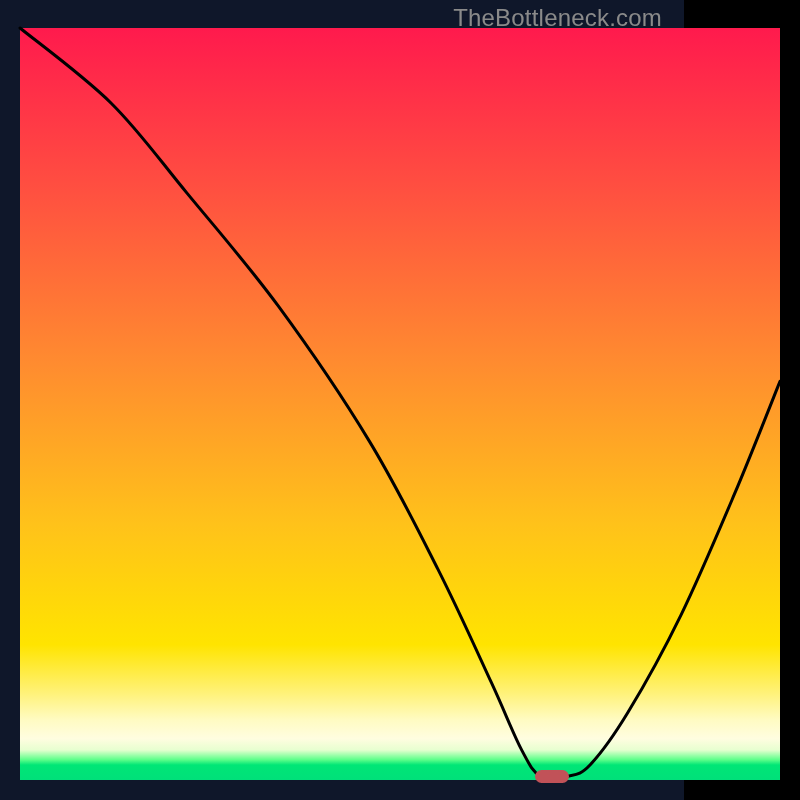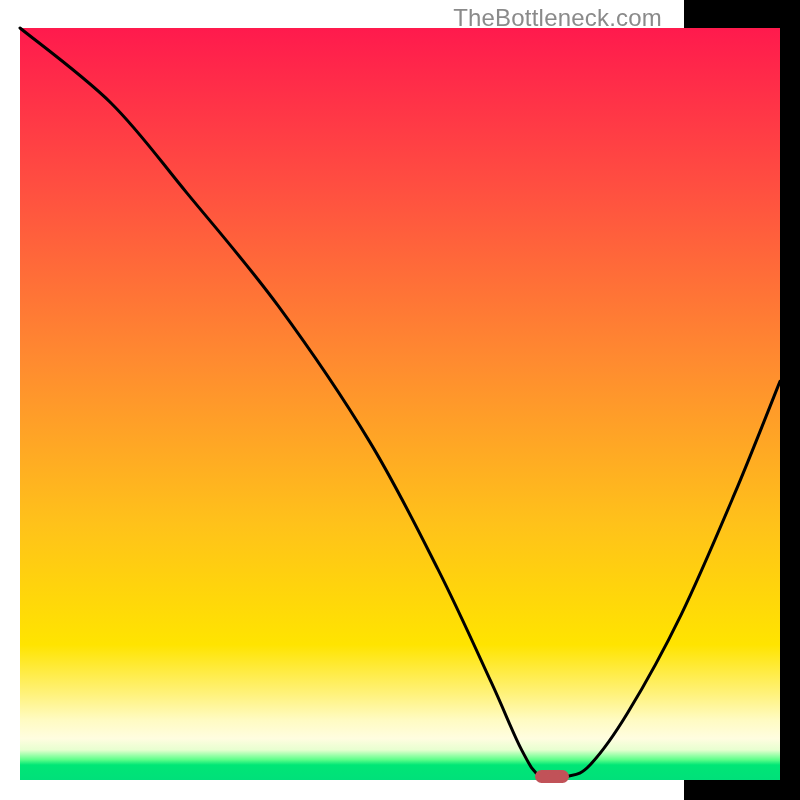--- a/index.html
+++ b/index.html
@@ -8,21 +8,21 @@
     width: 800px;
     height: 800px;
     background: #000;
     overflow: hidden;
     font-family: Arial, Helvetica, sans-serif;
   }
   .frame {
     position: relative;
     width: 684px;
     height: 800px;
-    background: #ffffff;
+    background: #0f172a;
   }
   .plot-area {
     position: absolute;
     left: 20px;
     top: 28px;
     width: 760px;
     height: 752px;
     
     background: linear-gradient(
       to bottom,

